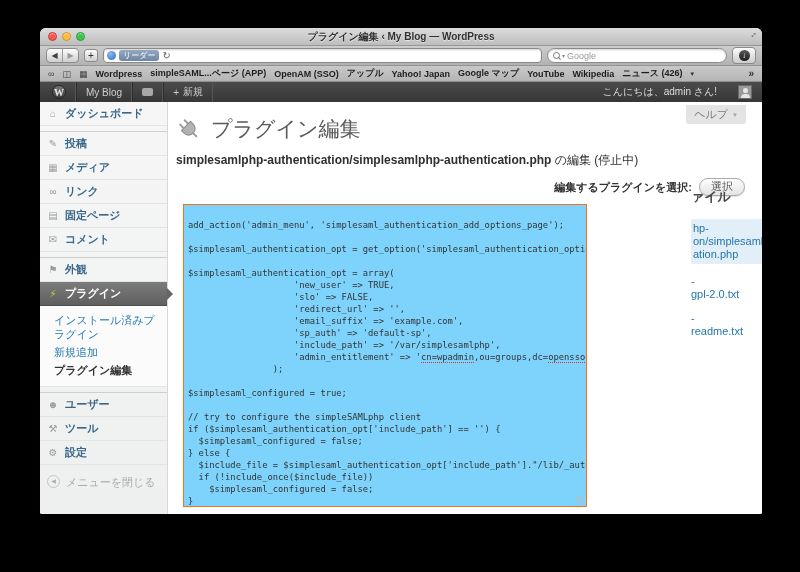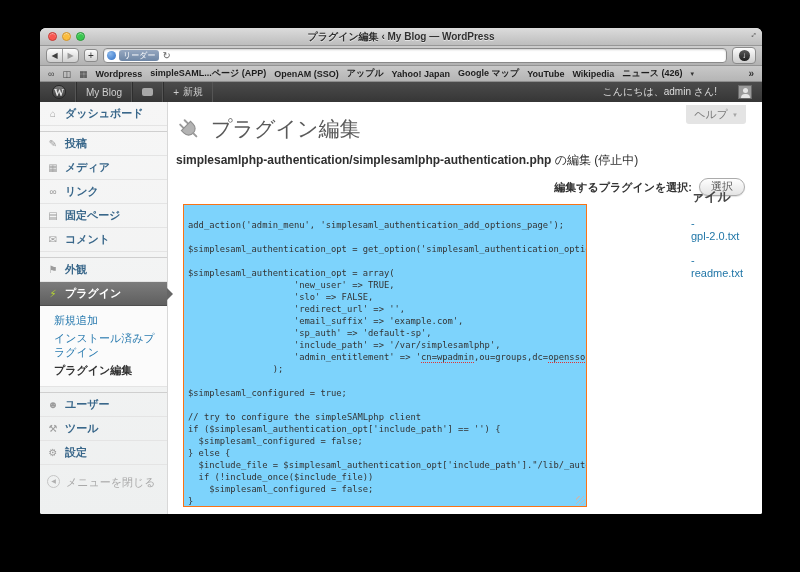--- a/index.html
+++ b/index.html
@@ -136,20 +136,25 @@
     <span class="navseg">
       <span class="navbtn">◀</span>
       <span class="navbtn fwd">▶</span>
     </span>
     <span class="toolbtn">+</span>
     <span class="urlfield">
       <span class="favicon"></span>
       <span class="reader">リーダー</span>
       <span class="reload">↻</span>
     </span>
+    <span class="searchfield">
+      <span class="mag"></span>
+      <span class="scaret">▾</span>
+      <span>Google</span>
+    </span>
     <span class="dlbtn">
       <span class="dlcircle">↓</span>
     </span>
   </div>
 
   <div class="bookmarksbar">
     <span class="bmicon">∞</span>
     <span class="bmicon">◫</span>
     <span class="bmicon">▦</span>
     <span>Wordpress</span>
@@ -215,22 +220,22 @@
       <div class="menuitem group-top">
         <span class="micon">⚑</span>
         <span>外観</span>
       </div>
       <div class="menuitem active">
         <span class="micon">⚡</span>
         <span>プラグイン</span>
         <span class="arrow-out"></span>
       </div>
       <div class="submenu">
+        <div class="subitem">インストール済みプラグイン</div>
         <div class="subitem">新規追加</div>
-        <div class="subitem">インストール済みプラグイン</div>
         <div class="subitem current">プラグイン編集</div>
       </div>
       <div class="menuitem group-top">
         <span class="micon">☻</span>
         <span>ユーザー</span>
       </div>
       <div class="menuitem">
         <span class="micon">⚒</span>
         <span>ツール</span>
       </div>
@@ -268,20 +273,25 @@
 
       <div class="selectrow">
         <span class="sel-label">編集するプラグインを選択:</span>
         <span class="pillbtn">選択</span>
       </div>
 
       <div class="editor-region">
 
         <div class="filespanel">
           <div class="fp-head">ァイル</div>
+          <div class="fileitem sel">
+            <div>hp-</div>
+            <div>on/simplesamlp</div>
+            <div>ation.php</div>
+          </div>
           <div class="fileitem">
             <div>-</div>
             <div>gpl-2.0.txt</div>
           </div>
           <div class="fileitem">
             <div>-</div>
             <div>readme.txt</div>
           </div>
         </div>
 

